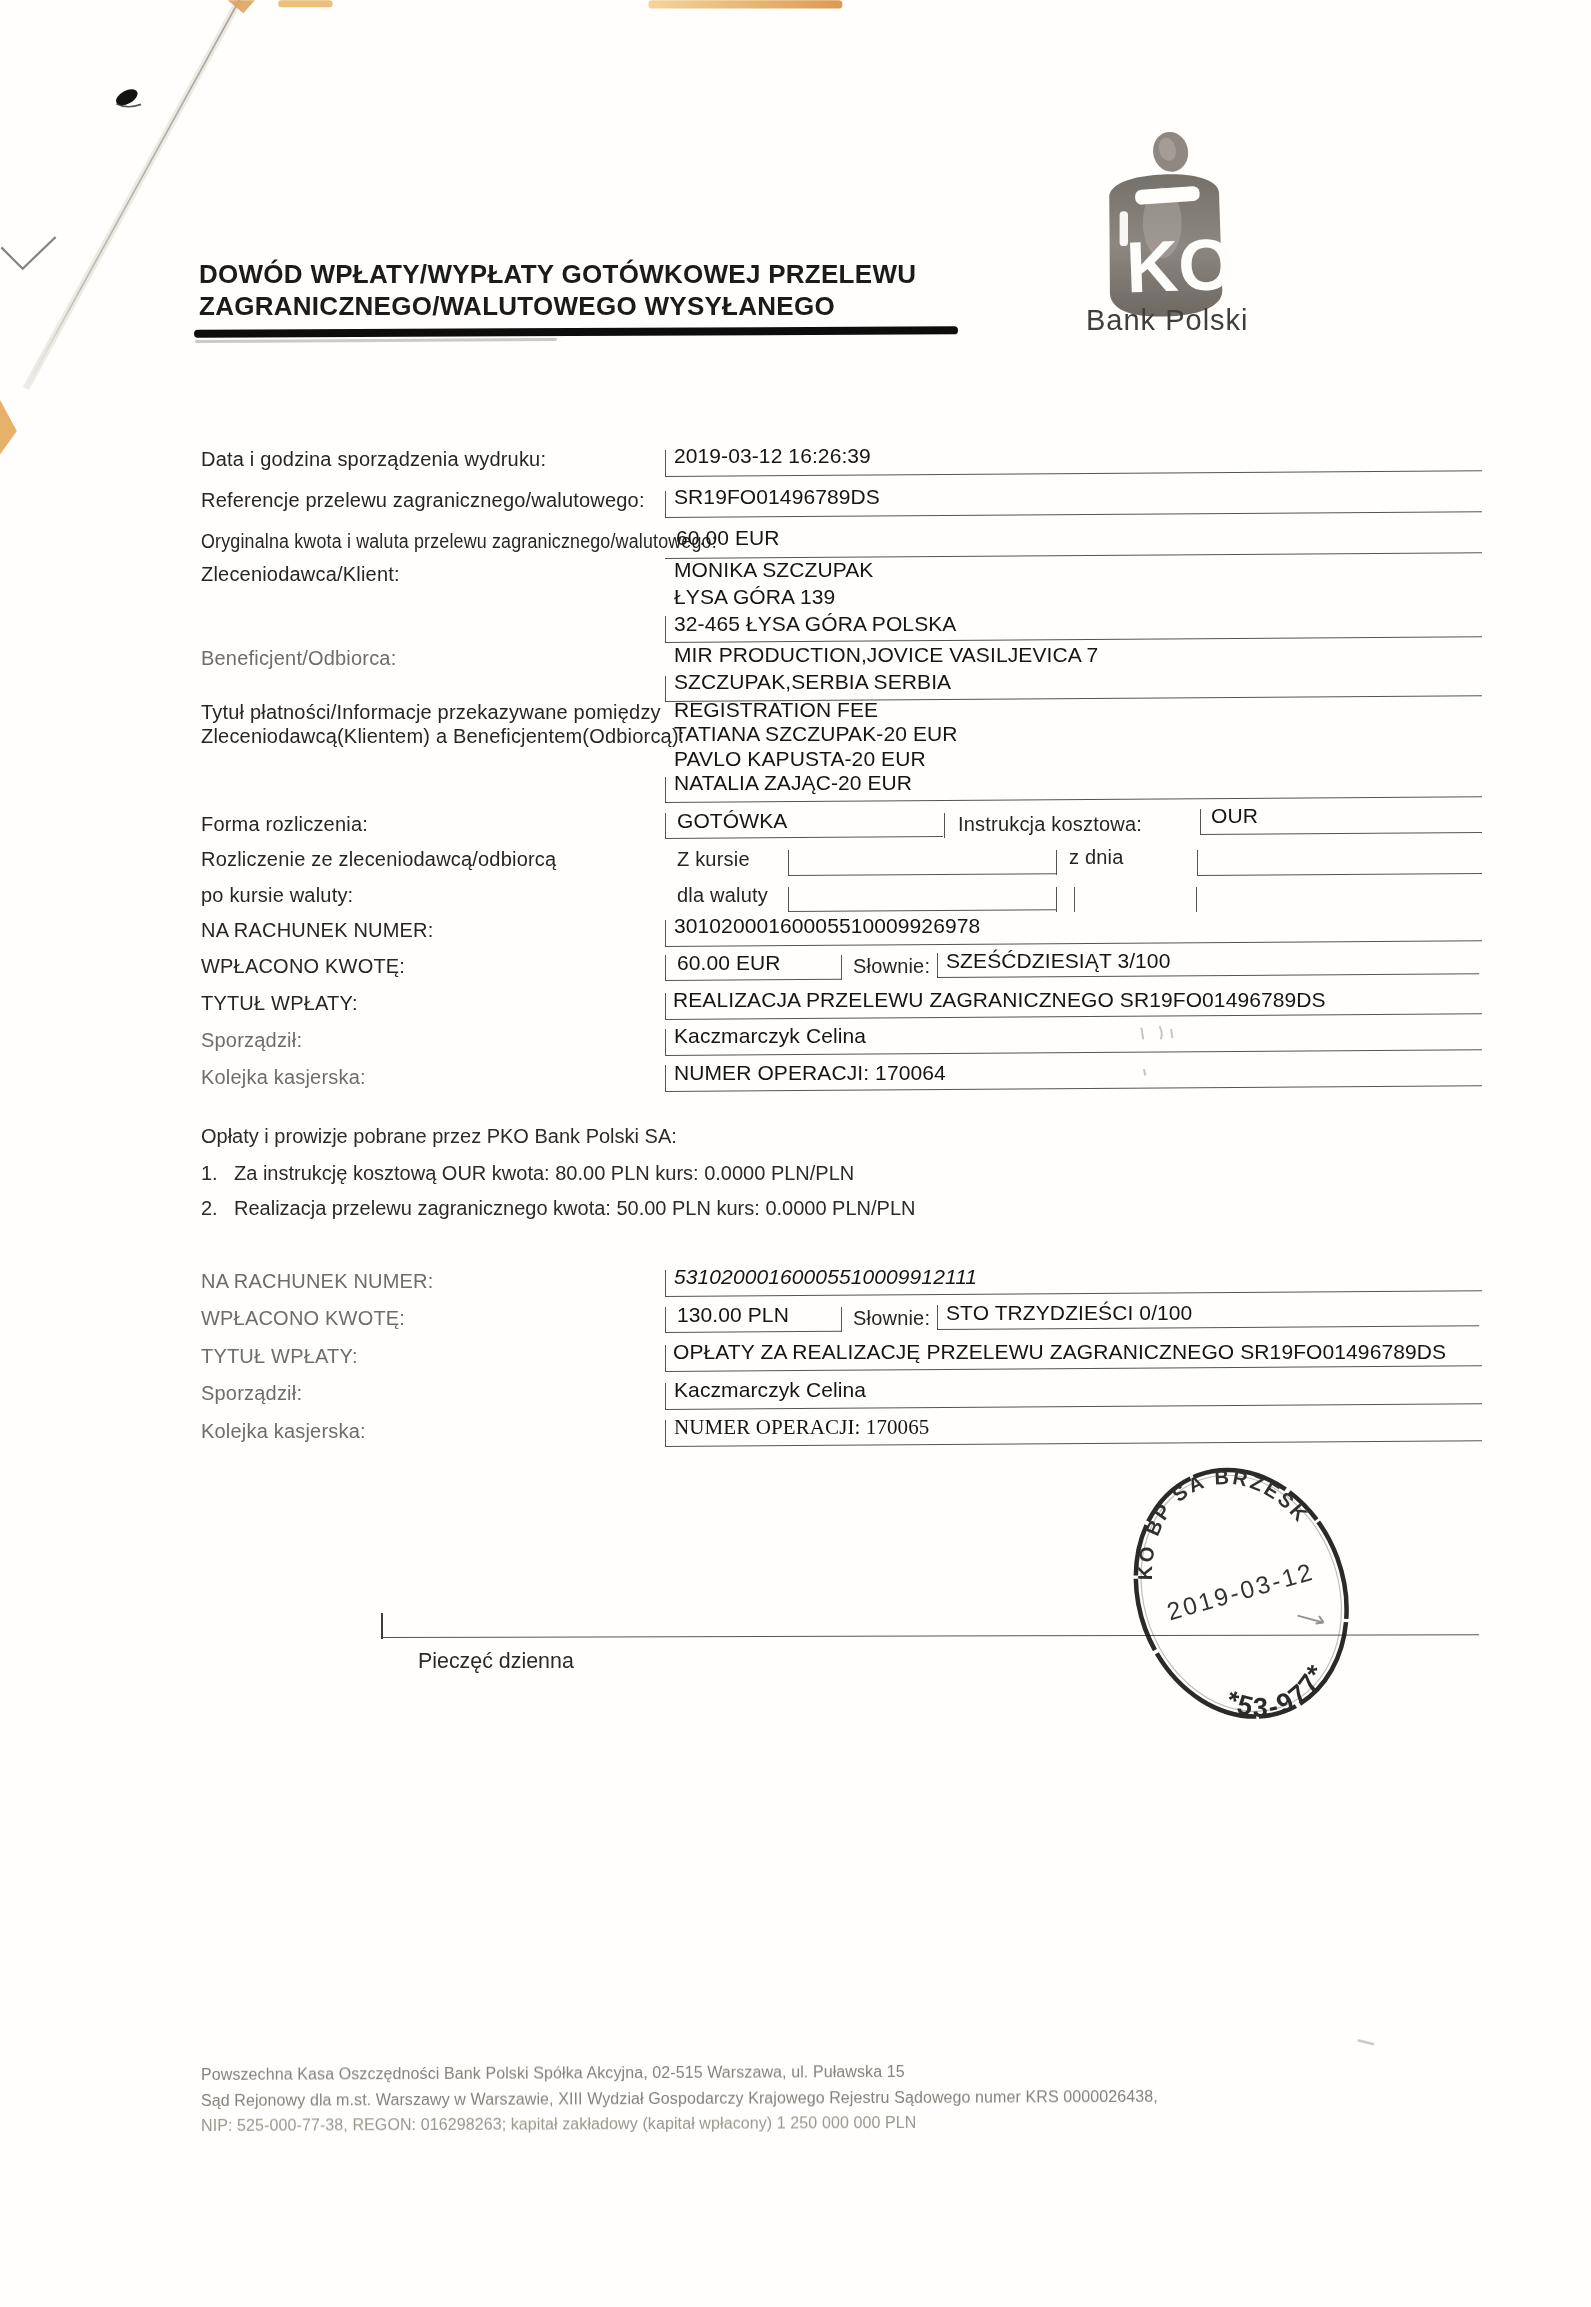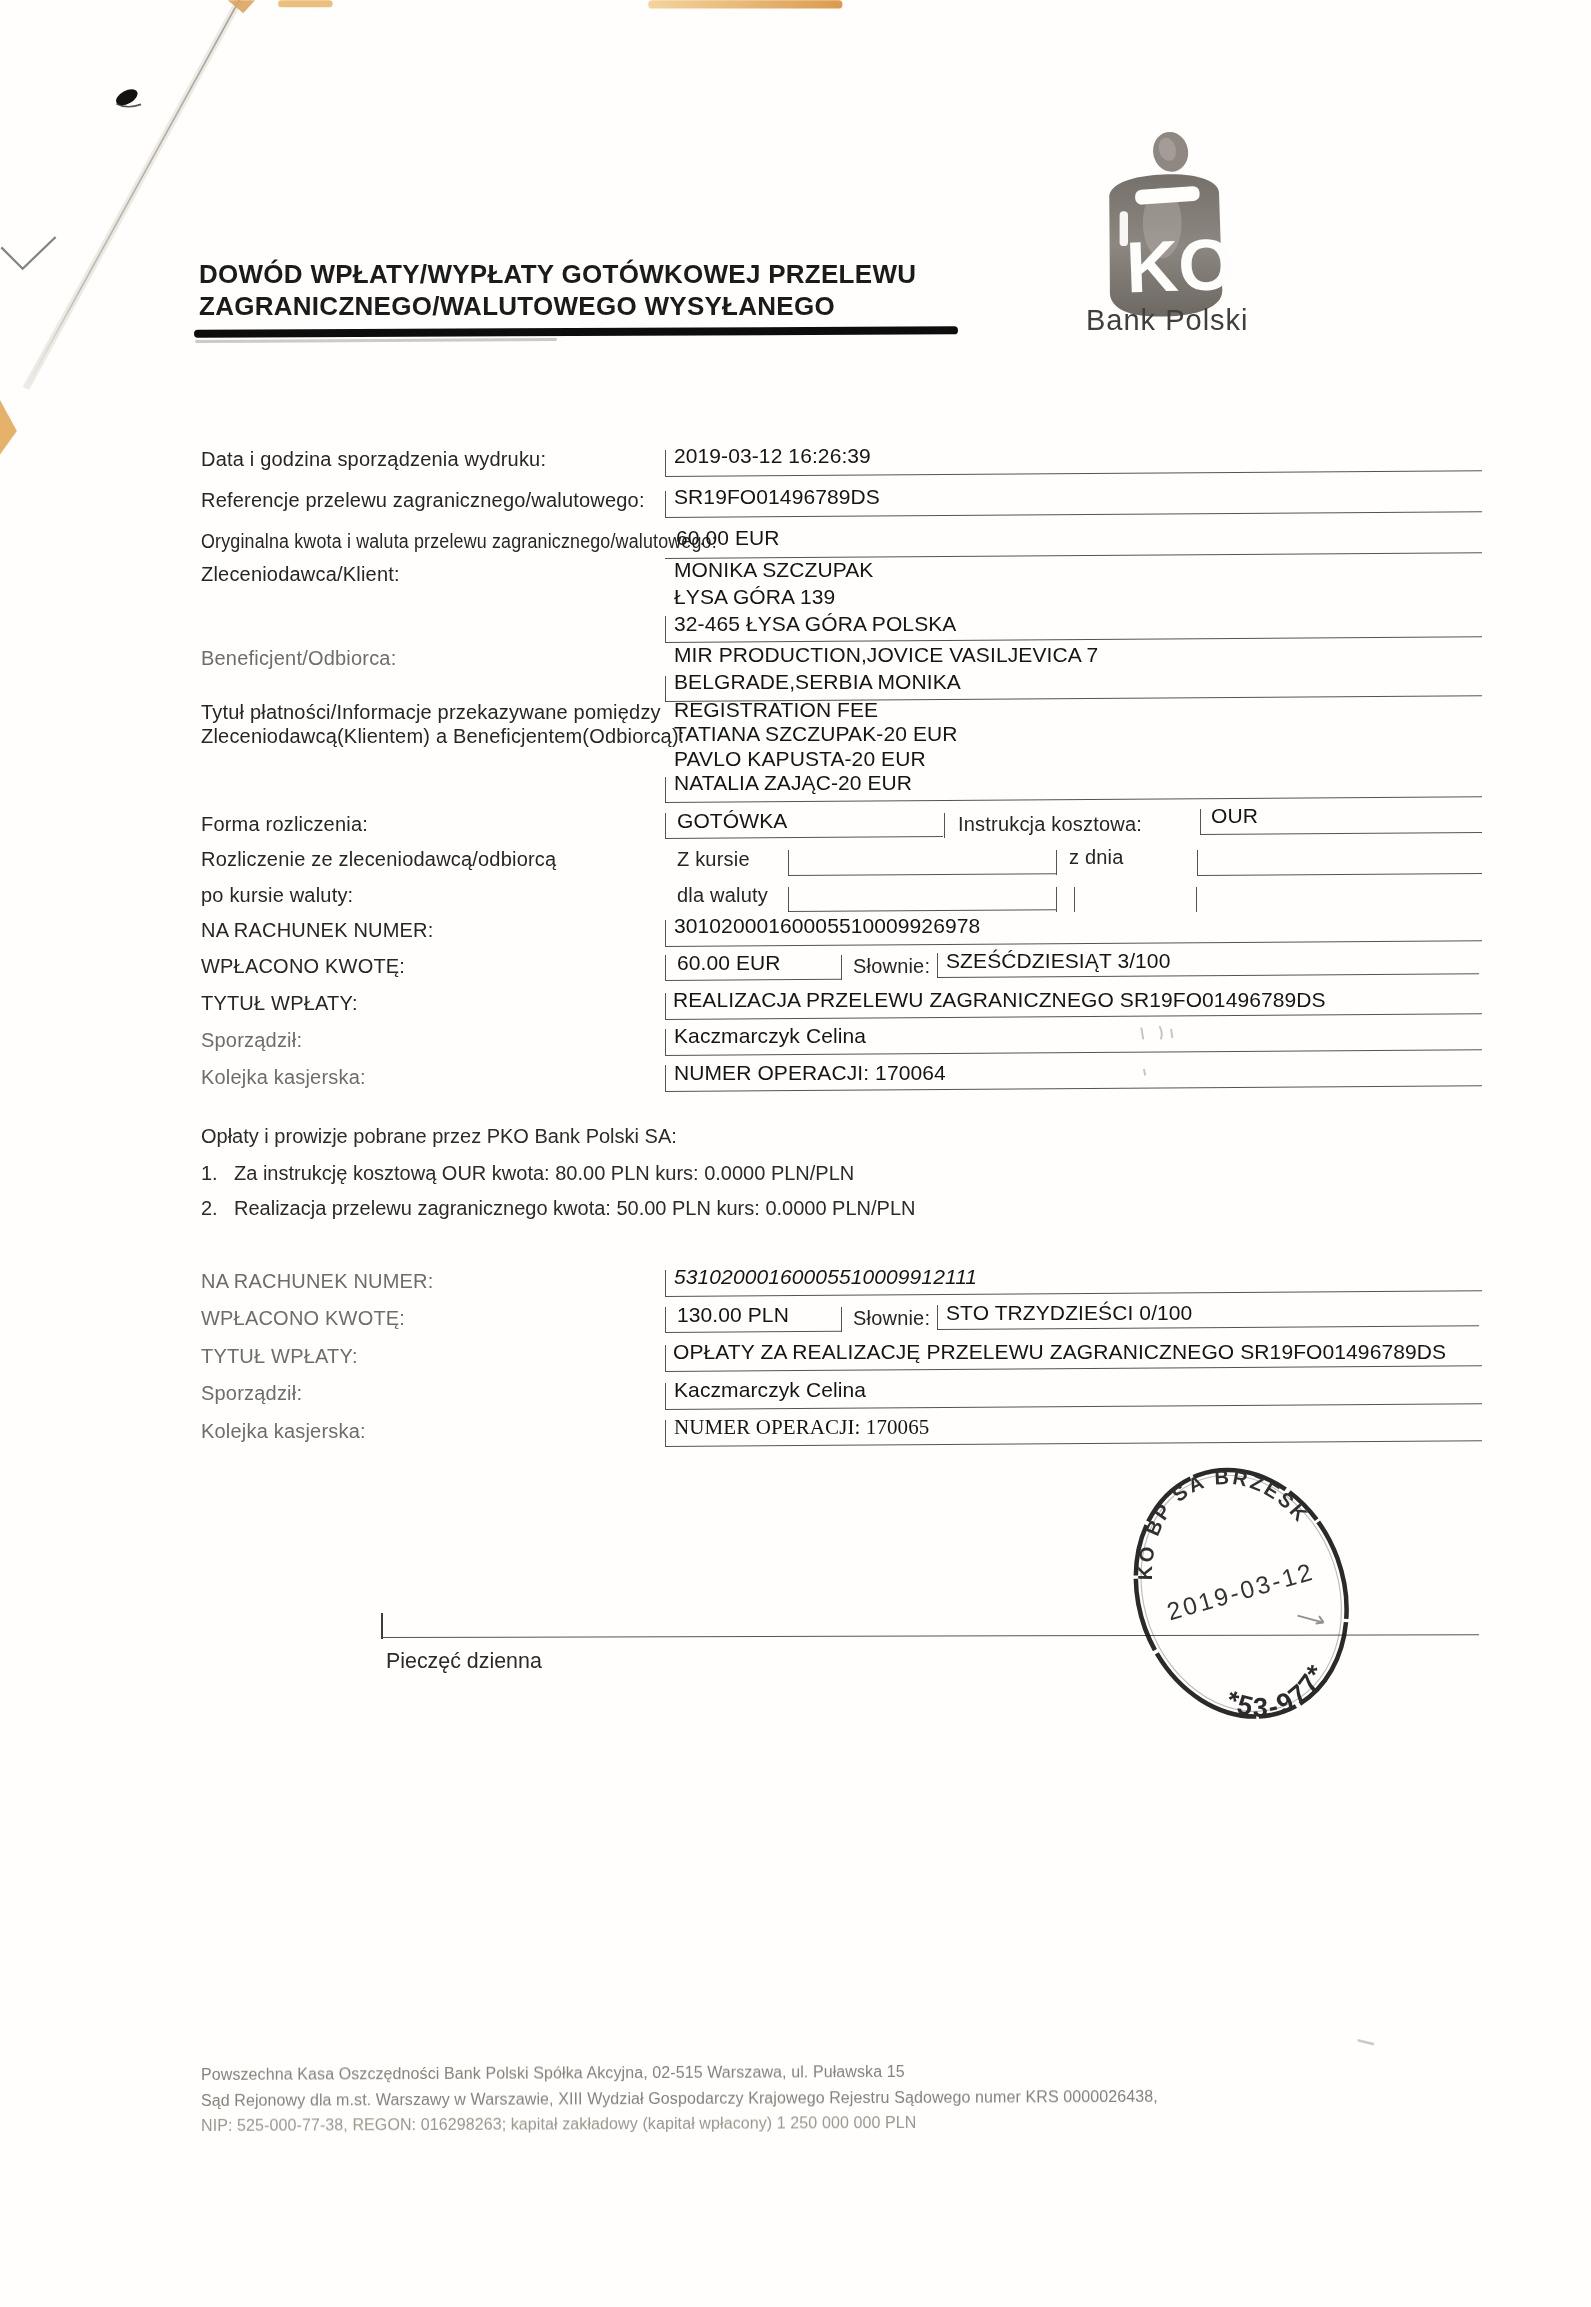--- a/index.html
+++ b/index.html
@@ -11,21 +11,21 @@
   .val{font-size:21px;color:#151515;filter:blur(0.2px);letter-spacing:0.1px;}
   .hl{position:absolute;height:1.3px;background:#3c3c3c;opacity:.88;transform:rotate(-0.4deg);transform-origin:left center;}
   .vt{position:absolute;width:1.3px;background:#3c3c3c;opacity:.88;}
   .title{font-size:26.5px;font-weight:600;color:#1b1b1b;letter-spacing:0.3px;line-height:32px;
          filter:blur(0.3px);transform:scaleX(.98);transform-origin:left top;}
   .bar{position:absolute;background:#0d0d0d;border-radius:3.9px;transform:rotate(-0.25deg);}
   .barecho{position:absolute;background:#9a9690;opacity:.5;border-radius:1.9px;transform:rotate(-0.3deg);}
   .brand{font-size:29px;color:#413e3b;letter-spacing:1px;filter:blur(0.3px);}
   .fee{font-size:20px;color:#2b2b2b;filter:blur(0.3px);}
   .footer{font-size:16px;color:#85827c;filter:blur(0.4px);letter-spacing:0.1px;transform:rotate(-0.25deg);transform-origin:left center;}
-  .caption{font-size:21.4px;color:#2a2a2a;filter:blur(0.2px);}
+  .caption{font-size:21.4px;color:#2a2a2a;filter:blur(0.2px);margin-left:32px;}
   .sx{transform:scaleX(.92);transform-origin:left top;}
   svg{display:block;}
 </style>
 </head>
 <body>
 
 <div class="page">
 
   <svg width="1591" height="2307" style="position:absolute;left:0;top:0;pointer-events:none;" viewBox="0 0 2459 3565">
     <defs>
@@ -93,21 +93,21 @@
 
   <div class="t lbl" style="left:201px;top:563px;">Zleceniodawca/Klient:</div>
   <div class="t val" style="left:674px;top:558px;">MONIKA SZCZUPAK</div>
   <div class="t val" style="left:674px;top:585px;">ŁYSA GÓRA 139</div>
   <div class="t val" style="left:674px;top:612px;">32-465 ŁYSA GÓRA POLSKA</div>
   <div class="vt" style="left:665px;top:616px;height:26px;"></div>
   <div class="hl" style="left:665px;top:642px;width:817px;"></div>
 
   <div class="t lbl fade" style="left:201px;top:647px;">Beneficjent/Odbiorca:</div>
   <div class="t val" style="left:674px;top:643px;">MIR PRODUCTION,JOVICE VASILJEVICA 7</div>
-  <div class="t val" style="left:674px;top:670px;">BELGRADE,SERBIA MONIKA</div>
+  <div class="t val" style="left:674px;top:670px;">SZCZUPAK,SERBIA SERBIA</div>
   <div class="vt" style="left:665px;top:676px;height:26px;"></div>
   <div class="hl" style="left:665px;top:701px;width:817px;"></div>
 
   <div class="t lbl" style="left:201px;top:701px;">Tytuł płatności/Informacje przekazywane pomiędzy</div>
   <div class="t lbl" style="left:201px;top:725px;">Zleceniodawcą(Klientem) a Beneficjentem(Odbiorcą):</div>
   <div class="t val" style="left:674px;top:698px;">REGISTRATION FEE</div>
   <div class="t val" style="left:674px;top:722px;">TATIANA SZCZUPAK-20 EUR</div>
   <div class="t val" style="left:674px;top:747px;">PAVLO KAPUSTA-20 EUR</div>
   <div class="t val" style="left:674px;top:771px;">NATALIA ZAJĄC-20 EUR</div>
   <div class="vt" style="left:665px;top:777px;height:26px;"></div>

